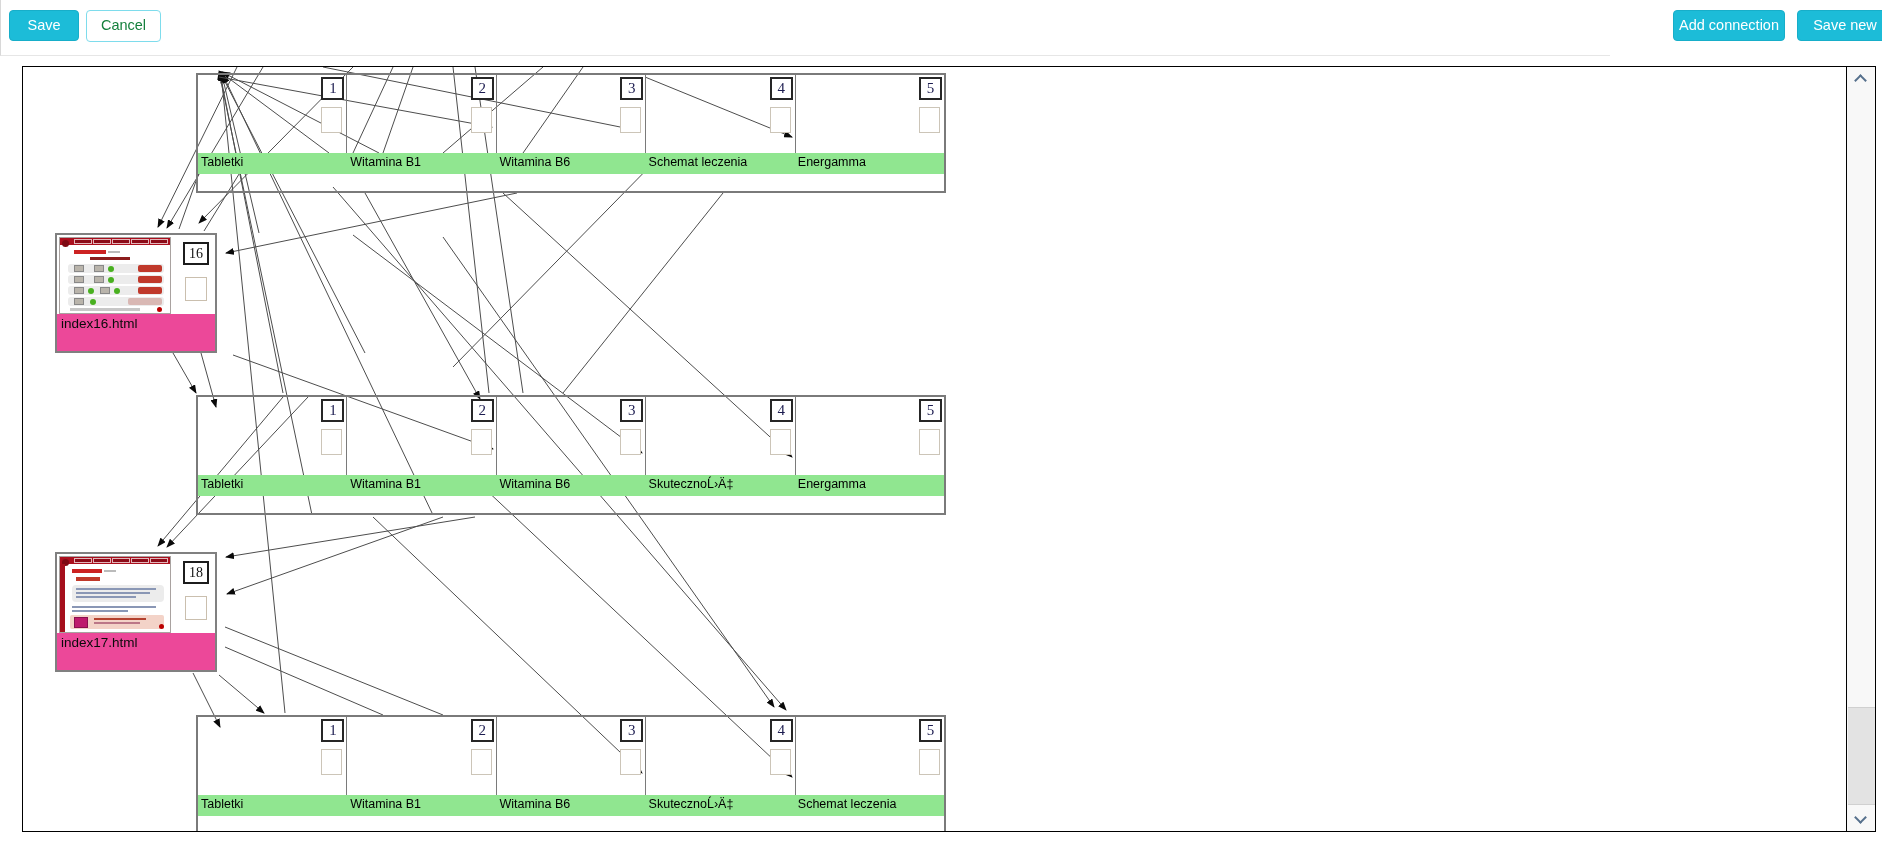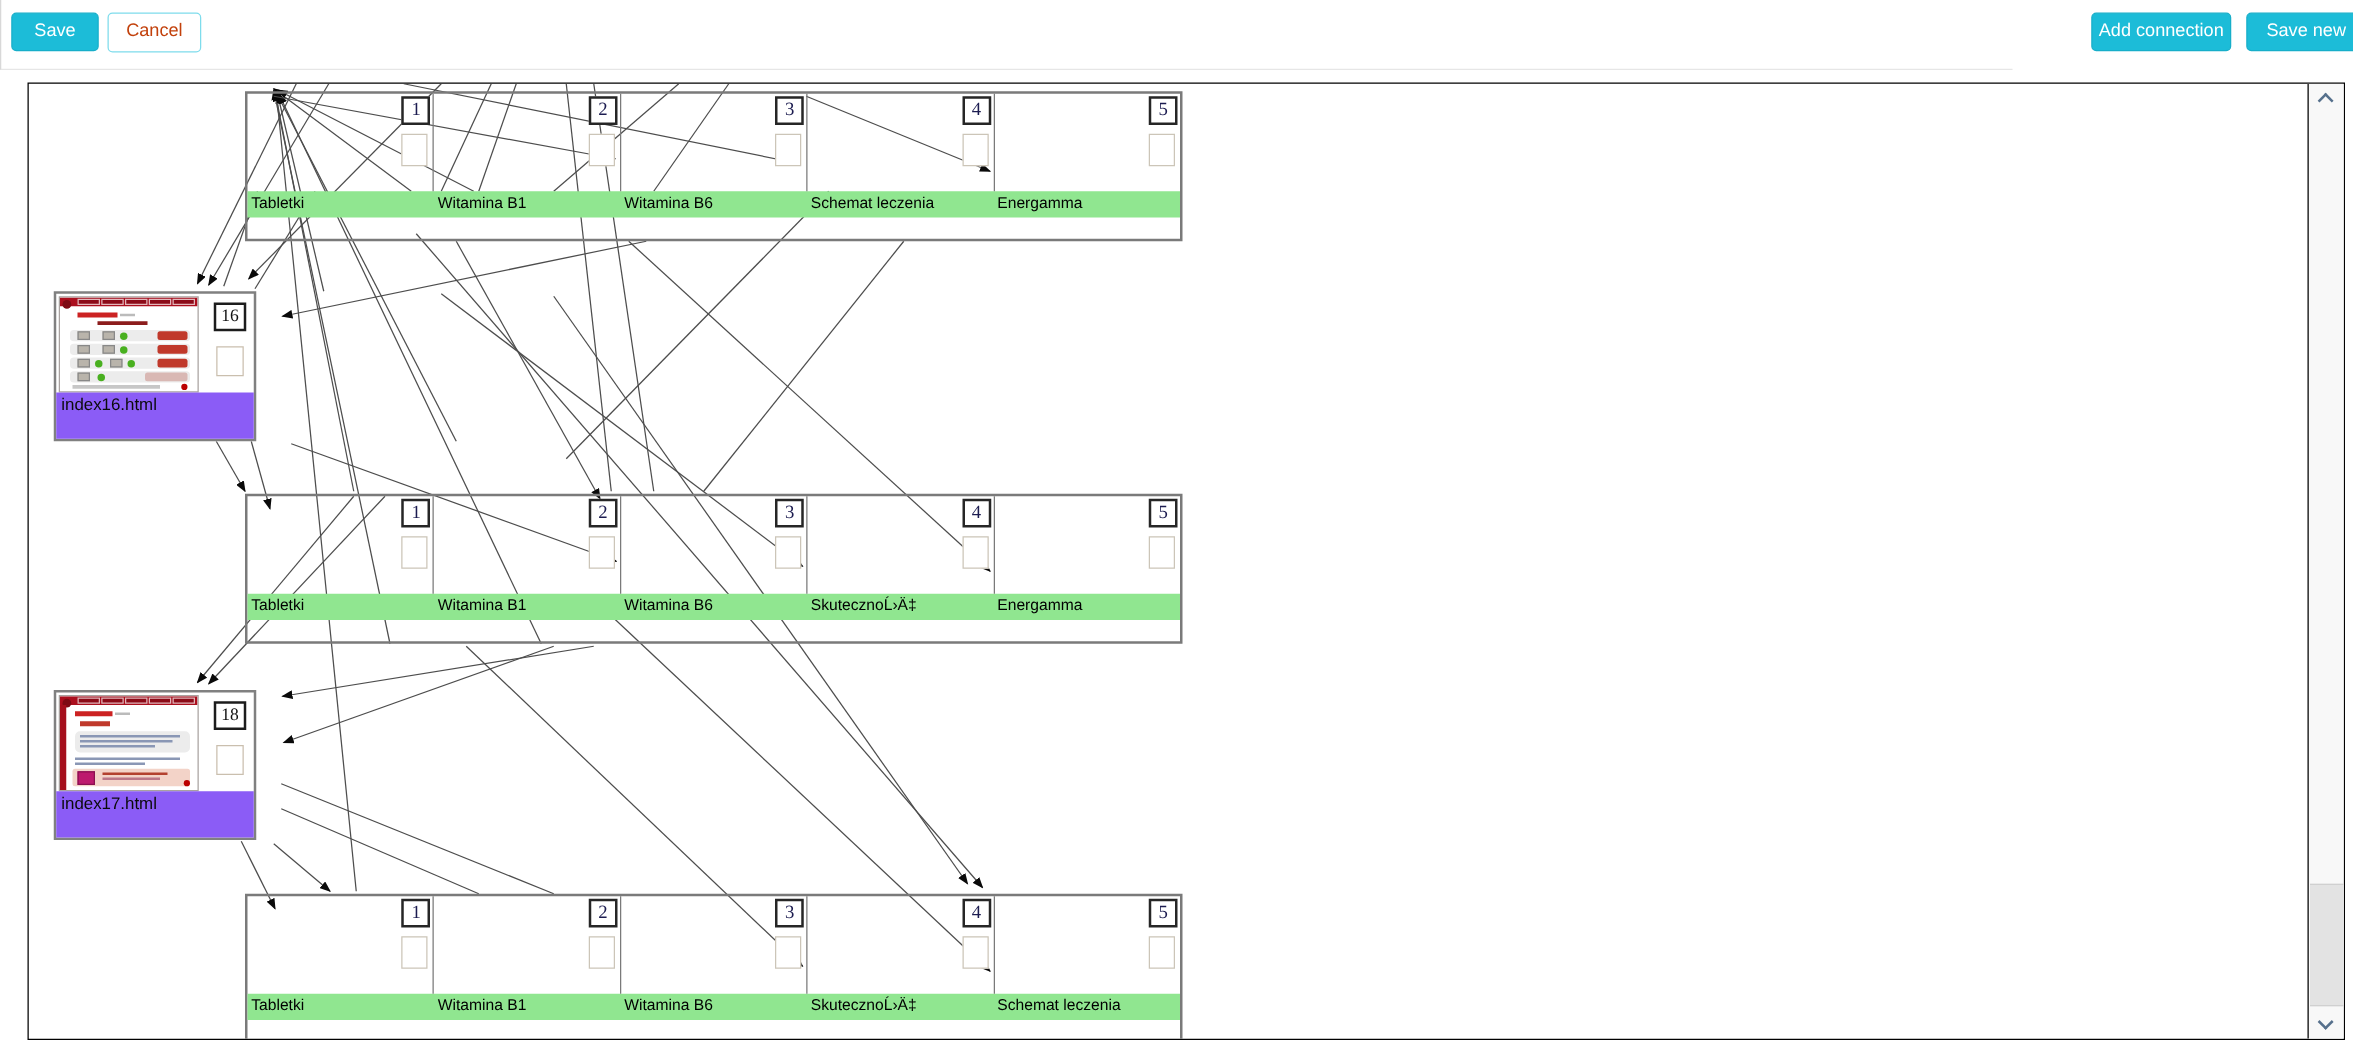--- a/index.html
+++ b/index.html
@@ -5,21 +5,21 @@
   * { box-sizing: border-box; margin: 0; padding: 0; }
   html,body { width: 1882px; height: 846px; background:#fff; overflow:hidden;
               font-family:"Liberation Sans", sans-serif; }
 
   
   .toolbar { position:absolute; left:0; top:0; width:1610px; height:56px;
              border-bottom:1px solid #e6e6e6; border-left:1px solid #d8d8d8; background:#fff; }
   .btn { position:absolute; top:10px; height:31px; border-radius:4px;
          font-size:14.5px; text-align:center; line-height:29px; cursor:pointer; }
   .btn.solid { background:#1cbcd8; border:1px solid #17aec9; color:#fff; }
-  .btn.ghost { background:#fff; border:1px solid #7edcec; color:#c2410c; }
+  .btn.ghost { background:#fff; border:1px solid #7edcec; color:#15803d; }
   #btn-save { left:8px;  width:70px; }
   #btn-cancel { left:85px; width:75px; height:32px; }
   #btn-addconn { left:1672px; width:112px; }
   #btn-savenew { left:1796px; width:96px; }
 
   
   .canvas { position:absolute; left:22px; top:66px; width:1854px; height:766px;
             border:1px solid #000; background:#fff; overflow:hidden; }
   svg.wires { position:absolute; left:0; top:0; z-index:1; pointer-events:none; }
 
@@ -32,30 +32,30 @@
   .badge { position:absolute; top:2px; right:2px; width:23px; height:23px;
            border:2px solid #262626; background:#fff; color:#1c1c50;
            font-family:"Liberation Serif", serif; font-size:15px;
            text-align:center; line-height:19px; z-index:3; }
   .slot { position:absolute; top:32px; right:4px; width:21px; height:26px;
           border:1px solid #ccc5b8; background:#fff; z-index:3; }
   .greenbar { display:flex; height:21px; background:#90e690; }
   .greenbar span { flex:1 1 0; font-size:12.5px; color:#000; padding:2px 0 0 3px; }
 
   
-  .node { position:absolute; left:20px; width:162px; height:120px;
+  .node { position:absolute; left:32px; width:162px; height:120px;
           border:2px solid #808080; background:#fff; z-index:2; }
   .node .nbadge { position:absolute; top:7px; right:6px; width:26px; height:23px;
                   border:2px solid #1c1c1c; background:#fff; color:#111;
                   font-family:"Liberation Serif", serif; font-size:14px;
                   text-align:center; line-height:19px; }
   .node .nslot { position:absolute; top:42px; right:8px; width:22px; height:24px;
                  border:1px solid #cabfae; background:#fff; }
   .node .bar { position:absolute; left:0; right:0; bottom:0; height:37px;
-               background:#8b5cf6; color:#0a0a0a; font-size:13.5px; padding:2px 0 0 4px; }
+               background:#ec4899; color:#0a0a0a; font-size:13.5px; padding:2px 0 0 4px; }
 
   
   .thumb { position:absolute; left:2px; top:2px; width:112px; height:77px;
            border:1px solid #a9a2a0; background:#fff; overflow:hidden; }
   .t-top { position:absolute; left:0; top:0; right:0; height:7px; background:#ab0f1e; display:flex; gap:1px; padding:1px 2px 1px 14px; }
   .t-top i { flex:1; background:#8c0b18; border:0.5px solid #e3b6ba; }
   .t-dot { position:absolute; left:2px; top:2px; width:7px; height:7px; border-radius:50%; background:#7e0a14; }
   .t-line { position:absolute; background:#c22; }
   .t-gline { position:absolute; background:#bbb; }
   .t-row { position:absolute; left:8px; width:96px; height:9px; background:#ececec; border-radius:3px; }

